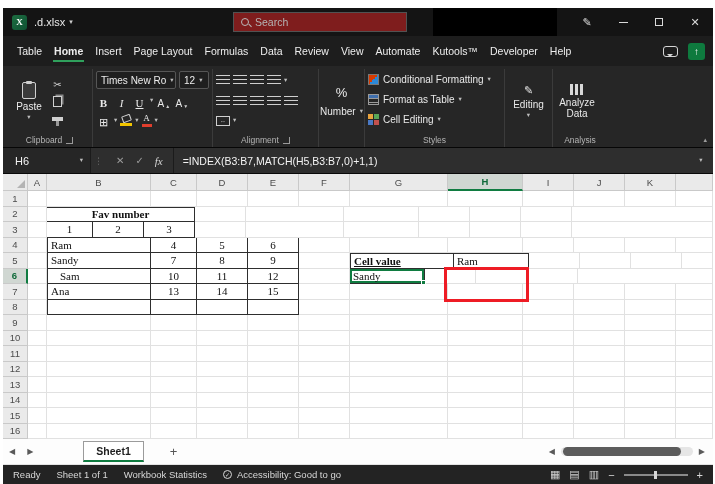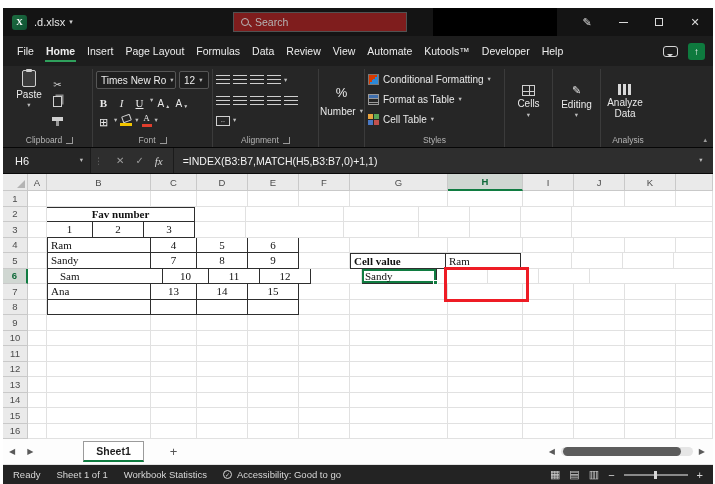--- a/index.html
+++ b/index.html
@@ -35,21 +35,21 @@
 
 
 .ribbon{height:82px;background:#262626;display:flex;align-items:stretch;padding:3px 2px 0 4px;border-bottom:1px solid #060606;position:relative}
 .rgroup{display:flex;flex-direction:column;border-right:1px solid #3b3b3b;padding:1px 3px 0;flex:none}
 .rbody{flex:1;display:flex;gap:4px}
 .rcol{display:flex;flex-direction:column;justify-content:flex-start;gap:1px}
 .rrow{display:flex;align-items:center;gap:3px;height:21px}
 .glabel{height:14px;display:flex;align-items:center;justify-content:center;gap:4px;color:#b5b5b5;font-size:8.5px}
 .launcher{width:7px;height:7px;border-right:1px solid #9a9a9a;border-bottom:1px solid #9a9a9a;display:inline-block}
 .caret{font-size:6.5px;color:#bdbdbd;line-height:1}
-.paste-btn{width:38px;display:flex;flex-direction:column;align-items:center;gap:2px;color:#ececec;font-size:10px}
+.paste-btn{width:38px;display:flex;flex-direction:column;align-items:center;justify-content:center;gap:2px;color:#ececec;font-size:10px}
 .clipboard-icon{width:14px;height:17px;border:1.2px solid #d0d0d0;border-radius:2px;position:relative;background:#3a3a3a}
 .clipboard-icon::before{content:"";position:absolute;top:-2px;left:3px;width:6px;height:3px;background:#d0d0d0;border-radius:1px}
 .mini-col{display:flex;flex-direction:column;gap:3px;justify-content:center;color:#d6d6d6}
 .mini{height:14px;display:flex;align-items:center;justify-content:center;font-size:10px}
 .copy-icon{width:9px;height:11px;border:1px solid #d0d0d0;box-shadow:2px -2px 0 -0.5px #8a8a8a}
 .brush-icon{width:11px;height:4px;background:#d0d0d0;position:relative}
 .brush-icon::after{content:"";position:absolute;left:4px;top:4px;width:3px;height:5px;background:#9a9a9a}
 .combo{height:18px;background:#1f1f1f;border:1px solid #565656;border-radius:2px;color:#ededed;font-size:10px;display:flex;align-items:center;padding:0 4px;gap:4px;white-space:nowrap}
 .fbtn{min-width:15px;height:16px;display:flex;align-items:flex-end;justify-content:center;color:#e9e9e9;font-size:11px;gap:1px}
 .fb-b{font-family:"Liberation Serif",serif;font-weight:bold}
@@ -144,21 +144,21 @@
           <span class="min-glyph"></span>
         </div>
       <div class="tb-btn">
           <span class="max-glyph"></span>
         </div>
       <div class="tb-btn">✕</div>
     </div>
   </div>
 
   <div class="menubar">
-    <span class="mtab">File</span>
+    <span class="mtab">Table</span>
     <span class="mtab active">Home</span>
     <span class="mtab">Insert</span>
     <span class="mtab">Page Layout</span>
     <span class="mtab">Formulas</span>
     <span class="mtab">Data</span>
     <span class="mtab">Review</span>
     <span class="mtab">View</span>
     <span class="mtab">Automate</span>
     <span class="mtab">Kutools™</span>
     <span class="mtab">Developer</span>
@@ -222,24 +222,20 @@
               <span class="bar-y"></span>
             </span>
           <span class="caret">▾</span>
           <span class="colbtn">
               <span style="font-family:'Liberation Serif',serif">A</span>
               <span class="bar-r"></span>
             </span>
           <span class="caret">▾</span>
         </div>
       </div>
-      <div class="glabel">
-          <span>Font</span>
-          <span class="launcher"></span>
-        </div>
     </div>
 
     <div class="rgroup" style="width:106px">
       <div class="rcol" style="flex:1">
         <div class="rrow" style="height:20px">
           <span class="al"></span>
           <span class="al"></span>
           <span class="al"></span>
           <span class="al"></span>
           <span class="caret">▾</span>
@@ -285,39 +281,29 @@
             <span>Format as Table</span>
             <span class="caret">▾</span>
           </div>
         <div class="style-btn">
             <span class="cs-icon">
               <i></i>
               <i></i>
               <i></i>
               <i></i>
             </span>
-            <span>Cell Table</span>
+            <span>Cell Editing</span>
             <span class="caret">▾</span>
           </div>
       </div>
       <div class="glabel">
           <span>Styles</span>
         </div>
     </div>
 
-    <div class="rgroup" style="width:48px">
-      <div class="rbody">
-          <div class="bigbtn">
-            <span class="grid-icon"></span>
-            <span>Cells</span>
-            <span class="caret">▾</span>
-          </div>
-        </div>
-      <div class="glabel"></div>
-    </div>
 
     <div class="rgroup" style="width:48px">
       <div class="rbody">
           <div class="bigbtn">
             <span class="pencil-icon">✎</span>
             <span>Editing</span>
             <span class="caret">▾</span>
           </div>
         </div>
       <div class="glabel"></div>
@@ -428,31 +414,31 @@
         <div class="g-cell g-fill"></div>
       </div>
       <div class="g-row">
         <div class="g-rh">5</div>
         <div class="g-cell" style="width: 19px;"></div>
         <div class="g-cell tb bl" style="width: 104px;">Sandy</div>
         <div class="g-cell c tb" style="width: 46px;">7</div>
         <div class="g-cell c tb" style="width: 51px;">8</div>
         <div class="g-cell c tb" style="width: 51px;">9</div>
         <div class="g-cell" style="width: 51px;"></div>
-        <div class="g-cell b tb bt bl" style="width: 96px;">Cell value</div>
+        <div class="g-cell b tb bt bl" style="width: 104px; text-decoration: underline;">Cell value</div>
         <div class="g-cell tb bt" style="width: 75px;">Ram</div>
         <div class="g-cell" style="width: 51px;"></div>
         <div class="g-cell" style="width: 51px;"></div>
         <div class="g-cell" style="width: 51px;"></div>
         <div class="g-cell g-fill"></div>
       </div>
       <div class="g-row">
         <div class="g-rh sel">6</div>
         <div class="g-cell" style="width: 19px;"></div>
-        <div class="g-cell tb bl" style="width: 116px; padding-left: 12px;">Sam</div>
+        <div class="g-cell tb bl" style="width: 104px; padding-left: 12px;">Sam</div>
         <div class="g-cell c tb" style="width: 46px;">10</div>
         <div class="g-cell c tb" style="width: 51px;">11</div>
         <div class="g-cell c tb" style="width: 51px;">12</div>
         <div class="g-cell" style="width: 51px;"></div>
         <div class="g-cell tb selc" style="width: 75px;">Sandy<span class="handle"></span></div>
         <div class="g-cell" style="width: 51px;"></div>
         <div class="g-cell" style="width: 51px;"></div>
         <div class="g-cell" style="width: 51px;"></div>
         <div class="g-cell g-fill"></div>
       </div>

